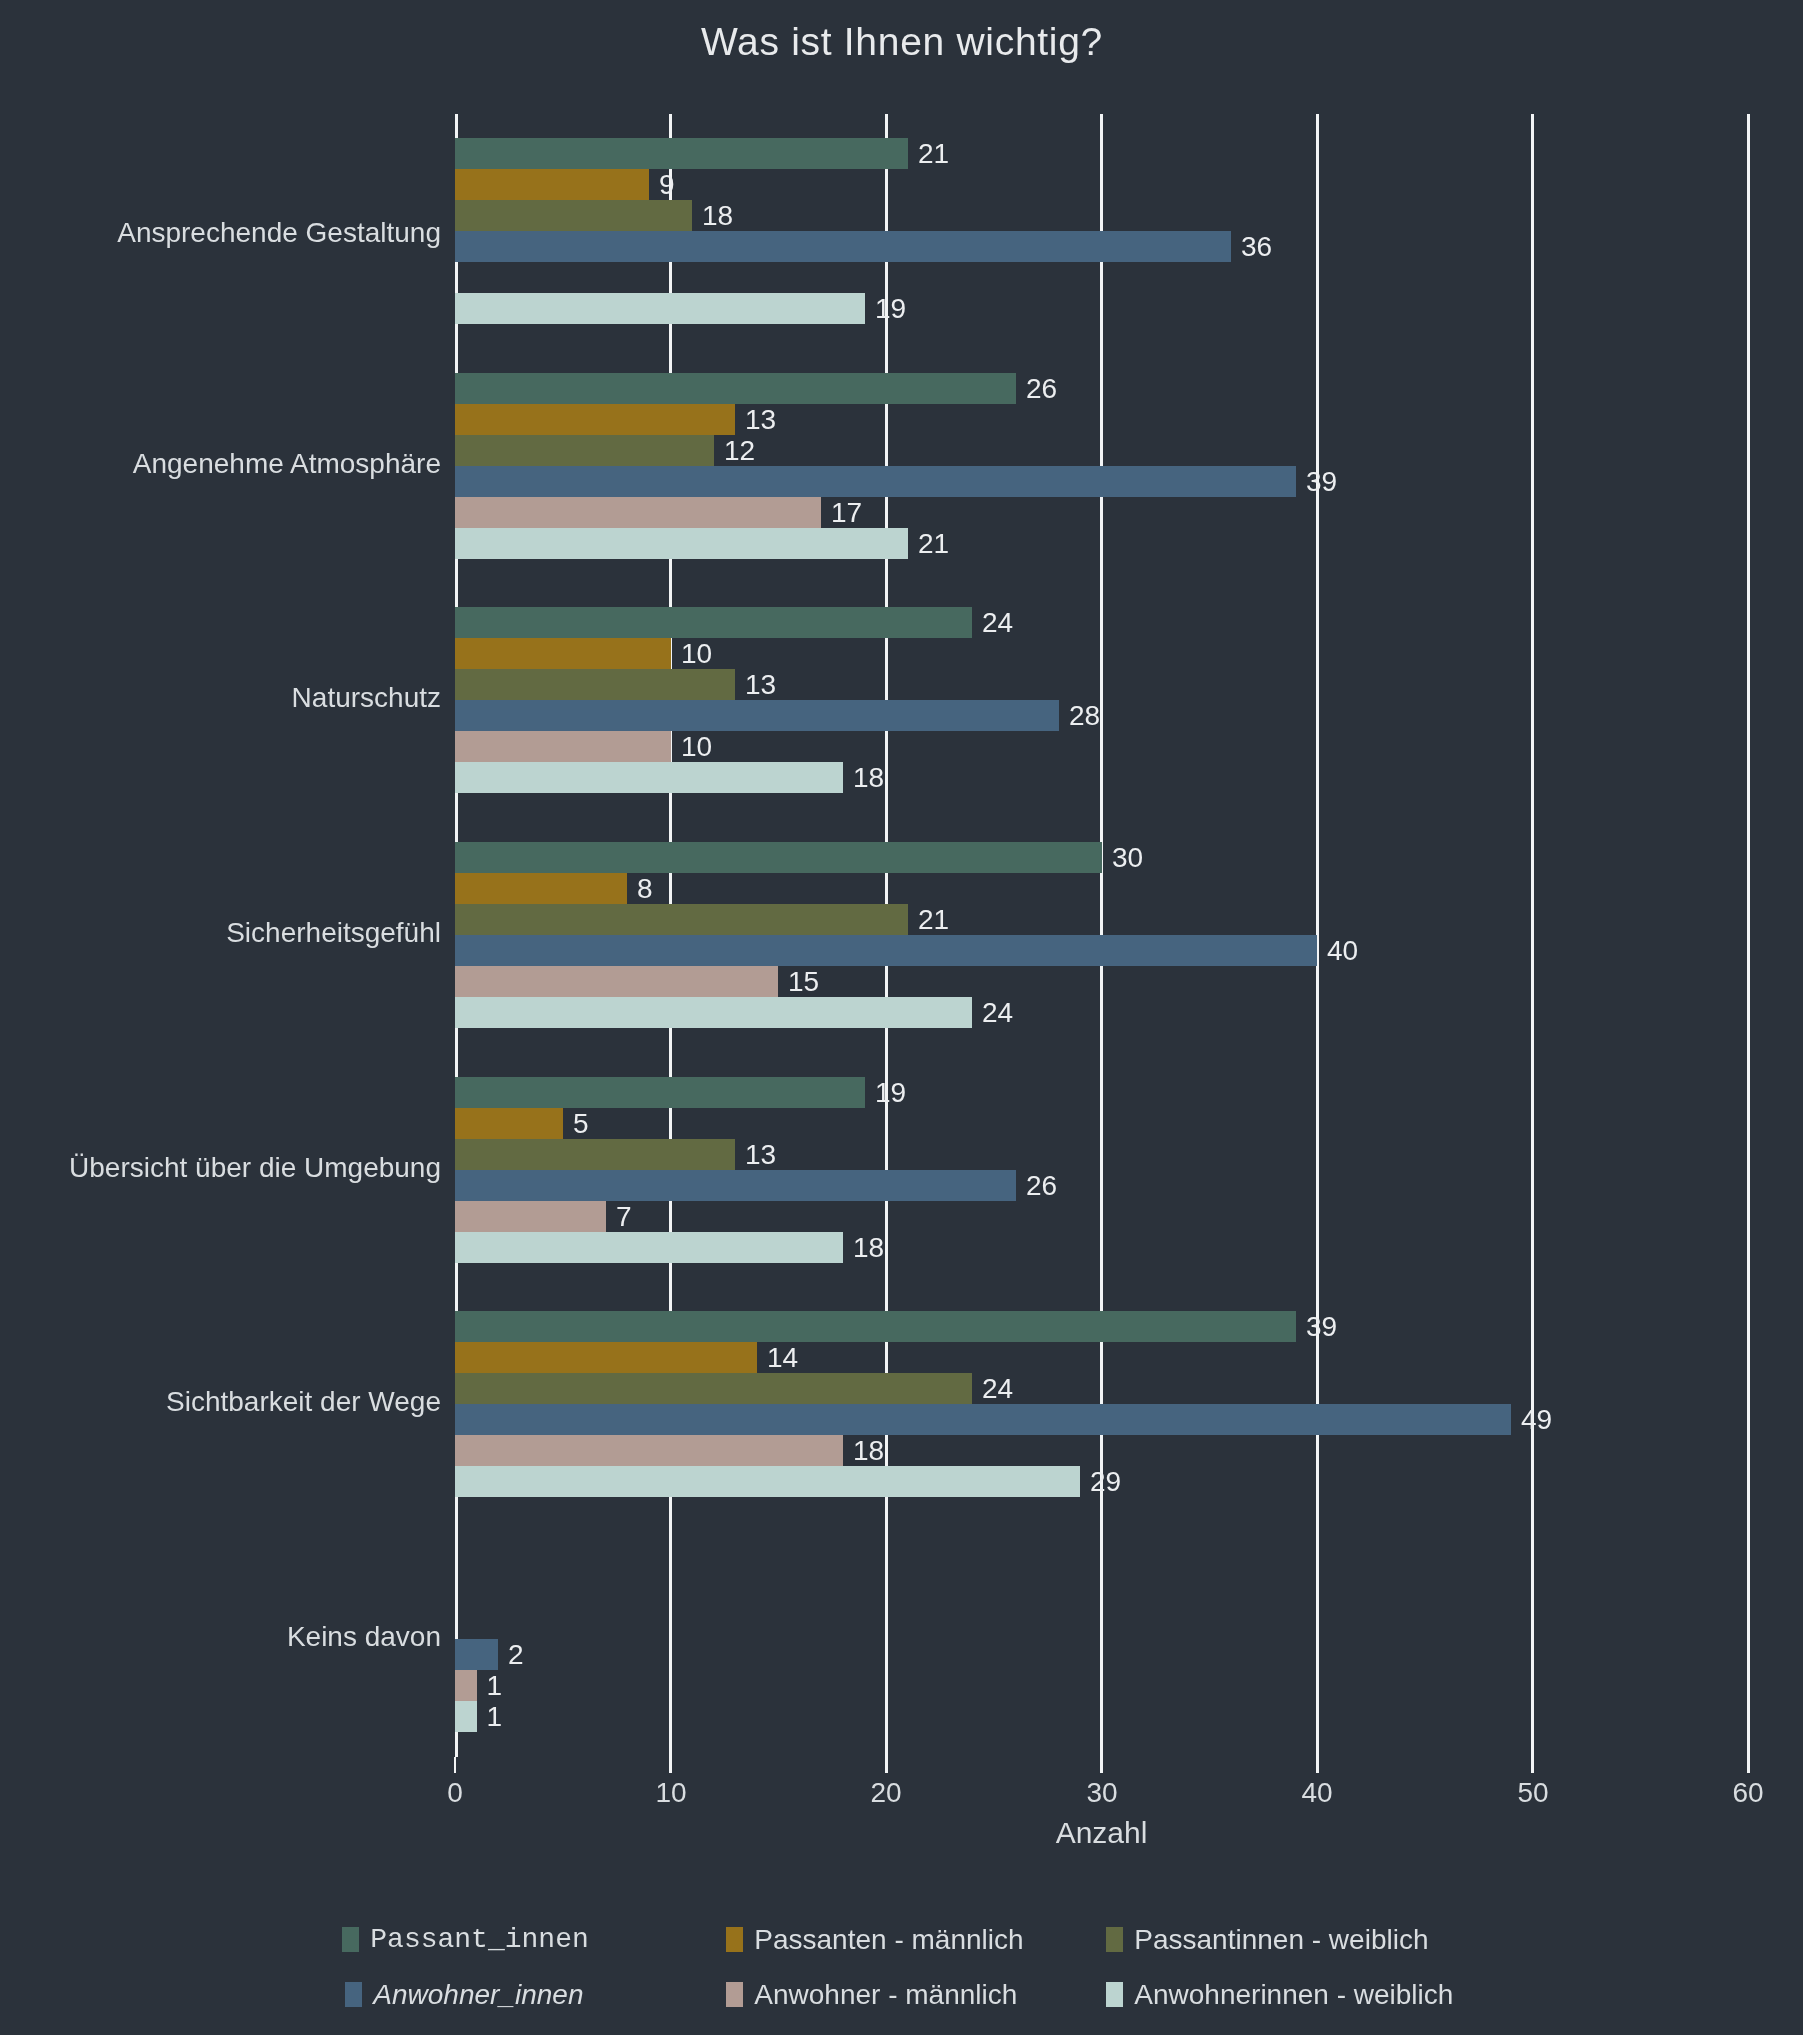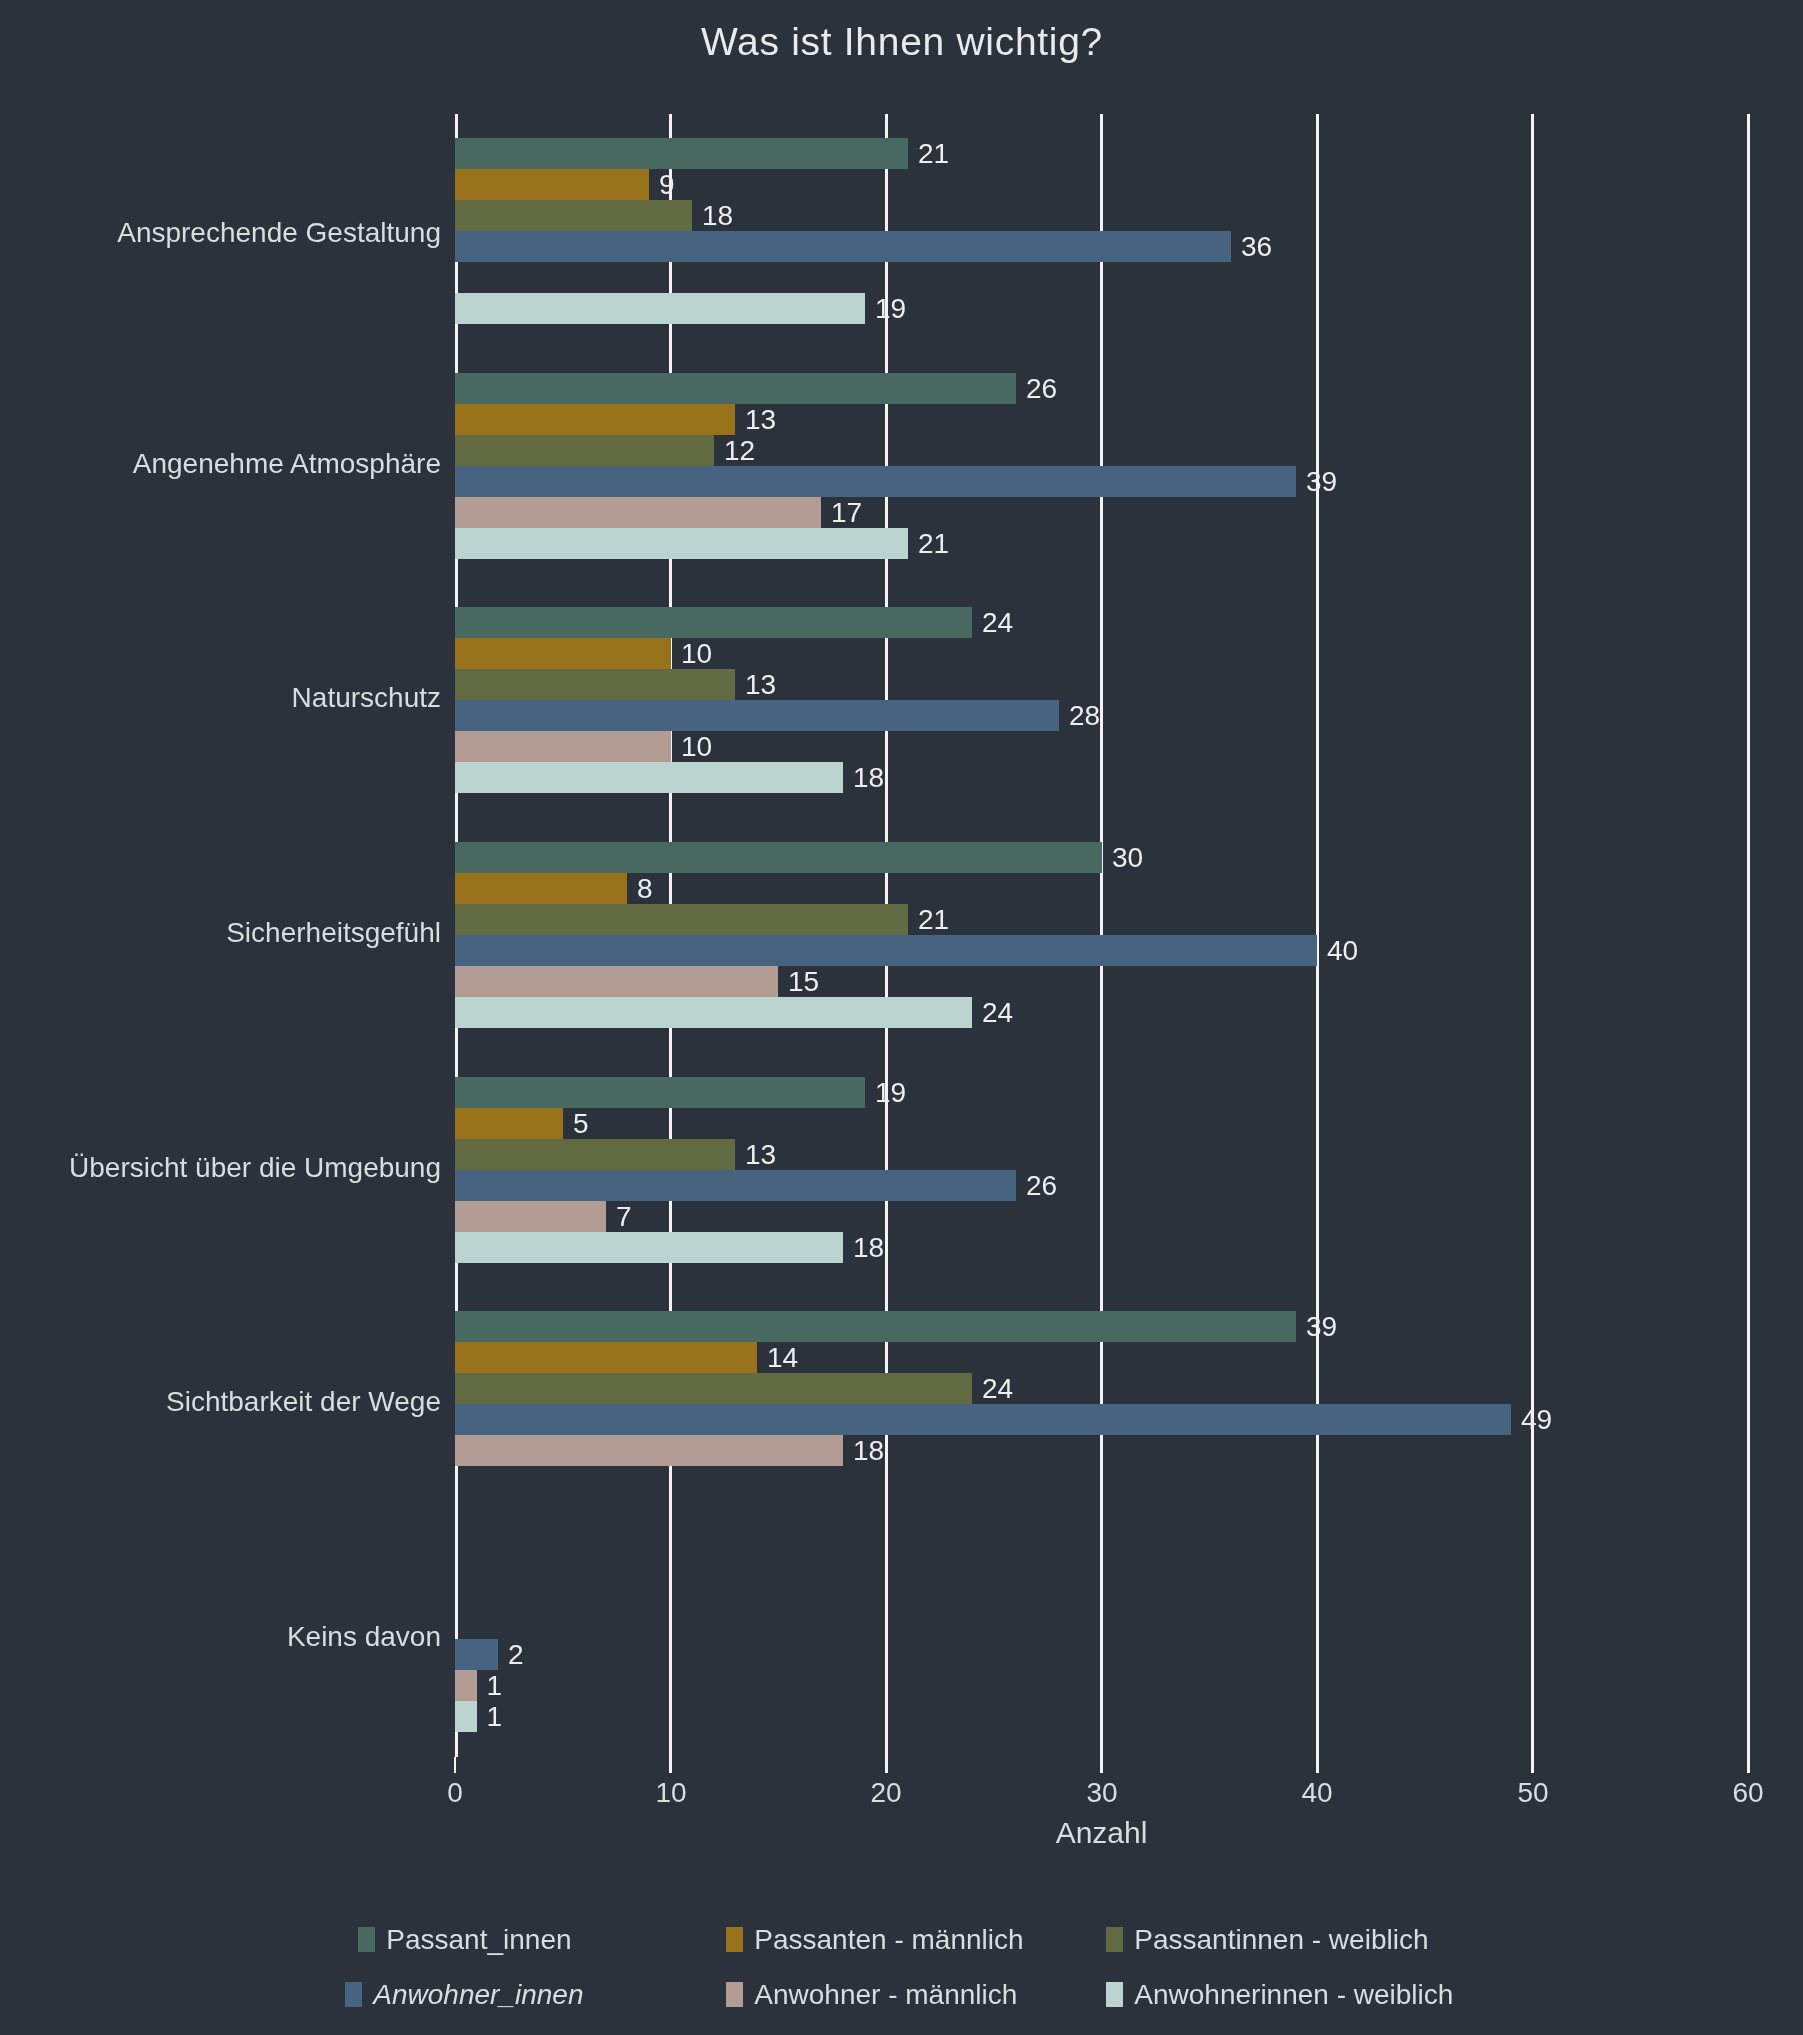--- a/index.html
+++ b/index.html
@@ -304,20 +304,24 @@
             <div class="bar-value" style="left: 517px;">24</div>
           </div>
           <div class="bar-row" style="top: 117px; width: 1293px;">
             <div class="bar" style="width: 1056px; background: rgb(70, 100, 127);"></div>
             <div class="bar-value" style="left: 1056px;">49</div>
           </div>
           <div class="bar-row" style="top: 148px; width: 1293px;">
             <div class="bar" style="width: 388px; background: rgb(178, 156, 148);"></div>
             <div class="bar-value" style="left: 388px;">18</div>
           </div>
+          <div class="bar-row" style="top: 179px; width: 1293px;">
+            <div class="bar" style="width: 625px; background: rgb(188, 212, 208);"></div>
+            <div class="bar-value" style="left: 625px;">29</div>
+          </div>
         </div>
         <div class="group" style="top: 1408px; height: 235px;">
           <div class="cat-label-box" style="left: -455px; width: 441px; top: 99px;">Keins davon</div>
           <div class="bar-row" style="top: 117px; width: 1293px;">
             <div class="bar" style="width: 43px; background: rgb(70, 100, 127);"></div>
             <div class="bar-value" style="left: 43px;">2</div>
           </div>
           <div class="bar-row" style="top: 148px; width: 1293px;">
             <div class="bar" style="width: 21.6px; background: rgb(178, 156, 148);"></div>
             <div class="bar-value" style="left: 21.6px;">1</div>
@@ -327,21 +331,21 @@
             <div class="bar-value" style="left: 21.6px;">1</div>
           </div>
         </div>
       </div>
   </div>
 
   <div id="x-axis-label">Anzahl</div>
 
   <div id="legend">
       <div class="legend-row">
-        <div class="legend-item" style="left: 358px;">
+        <div class="legend-item" style="left: 342px; font-family: Liberation Mono, monospace;">
           <span class="legend-swatch" style="background: rgb(71, 105, 95);"></span>
           <span class="legend-label">Passant_innen</span>
         </div>
         <div class="legend-item" style="left: 726px;">
           <span class="legend-swatch" style="background: rgb(151, 114, 27);"></span>
           <span class="legend-label">Passanten - männlich</span>
         </div>
         <div class="legend-item" style="left: 1106px;">
           <span class="legend-swatch" style="background: rgb(98, 106, 66);"></span>
           <span class="legend-label">Passantinnen - weiblich</span>

